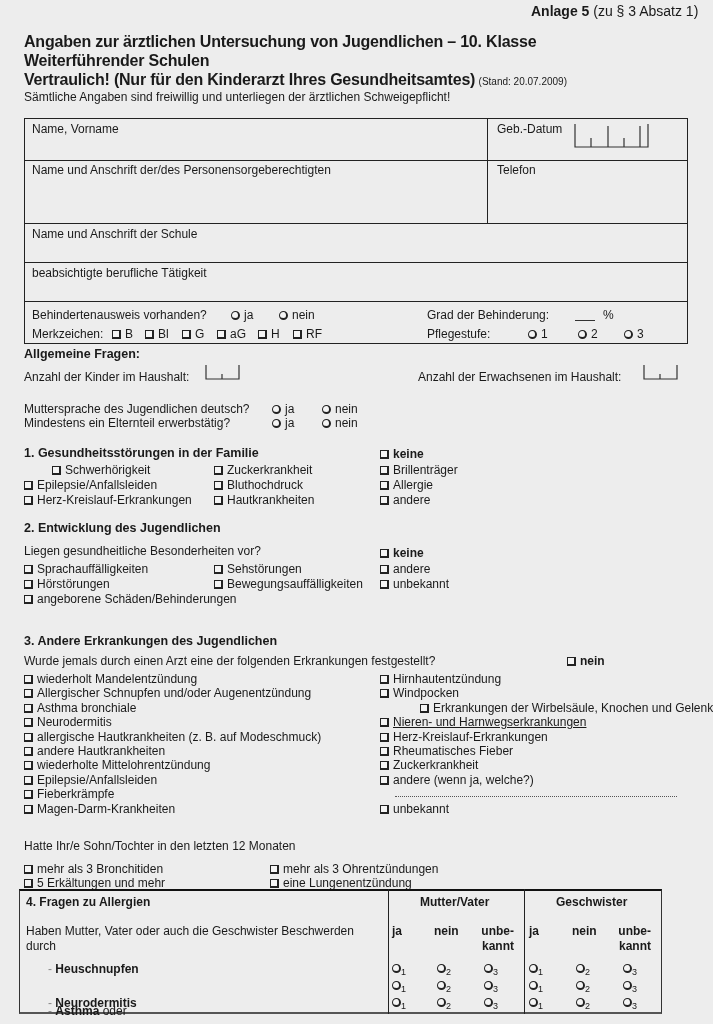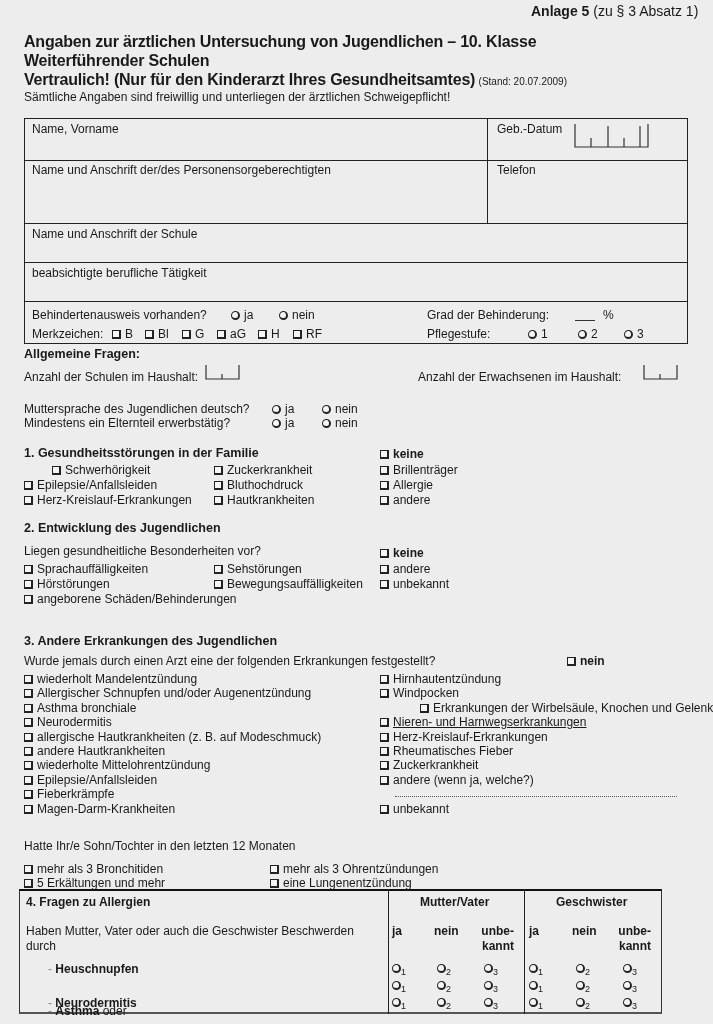--- a/index.html
+++ b/index.html
@@ -68,21 +68,21 @@
 <div class="abs t" style="left:427px; top:308px;">Grad der Behinderung:</div>
 <div class="abs" style="left:575px; top:320px; width:20px; height:1px; background:#333;"></div>
 <div class="abs t" style="left:603px; top:308px;">%</div>
 
 <div class="abs t" style="left:427px; top:327px;text-align:right;">Pflegestufe:</div>
 <div class="opt" style="left:528px; top:327px;"><span class="rb"></span><span>1</span></div>
 <div class="opt" style="left:578px; top:327px;"><span class="rb"></span><span>2</span></div>
 <div class="opt" style="left:624px; top:327px;"><span class="rb"></span><span>3</span></div>
 
 <div class="abs h3" style="left:24px; top:347px;">Allgemeine Fragen:</div>
-<div class="abs t" style="left:24px; top:370px;">Anzahl der Schulen im Haushalt:</div>
+<div class="abs t" style="left:24px; top:370px;">Anzahl der Kinder im Haushalt:</div>
 <svg class="datebox" style="left:205px; top:363px;" width="36" height="18">
   <path d="M1 2 V16 H34 V2 M17 16 V11" stroke="#333" stroke-width="1.2" fill="none"></path>
 </svg>
 <div class="abs t" style="left:418px; top:370px;">Anzahl der Erwachsenen im Haushalt:</div>
 <svg class="datebox" style="left:643px; top:363px;" width="36" height="18">
   <path d="M1 2 V16 H34 V2 M17 16 V11" stroke="#333" stroke-width="1.2" fill="none"></path>
 </svg>
 
 <div class="abs t" style="left:24px; top:402px;">Muttersprache des Jugendlichen deutsch?</div>
 <div class="opt" style="left:272px; top:402px;"><span class="rb"></span><span>ja</span></div>

